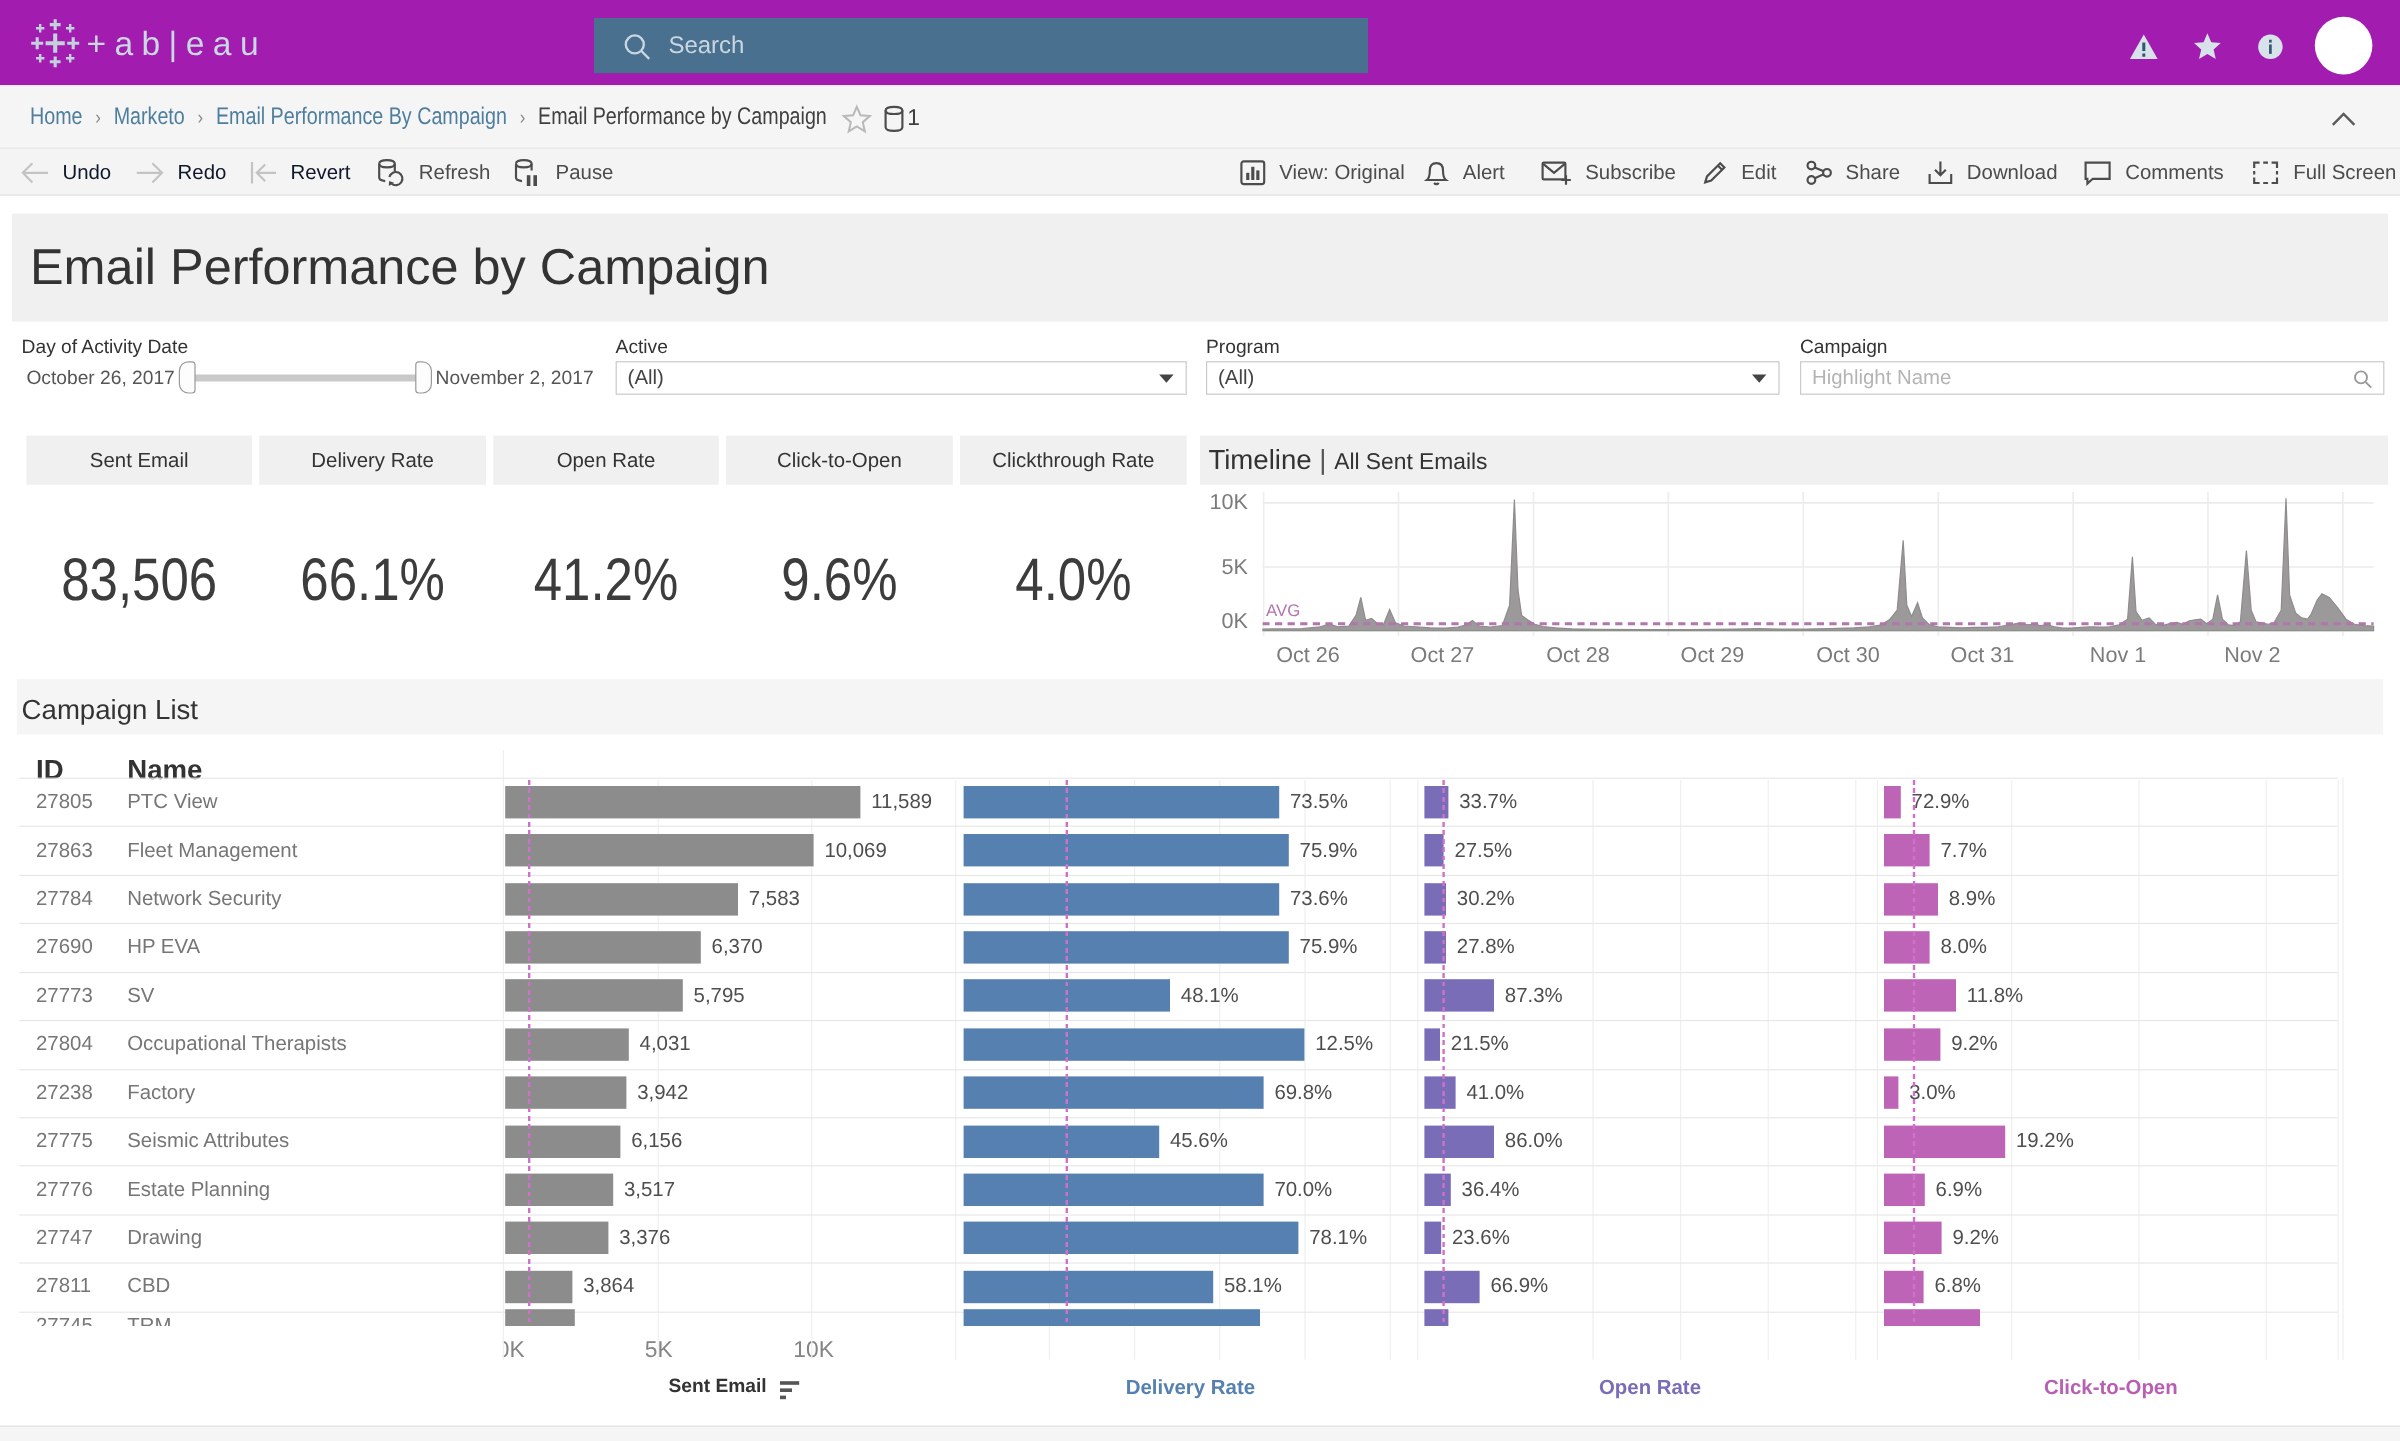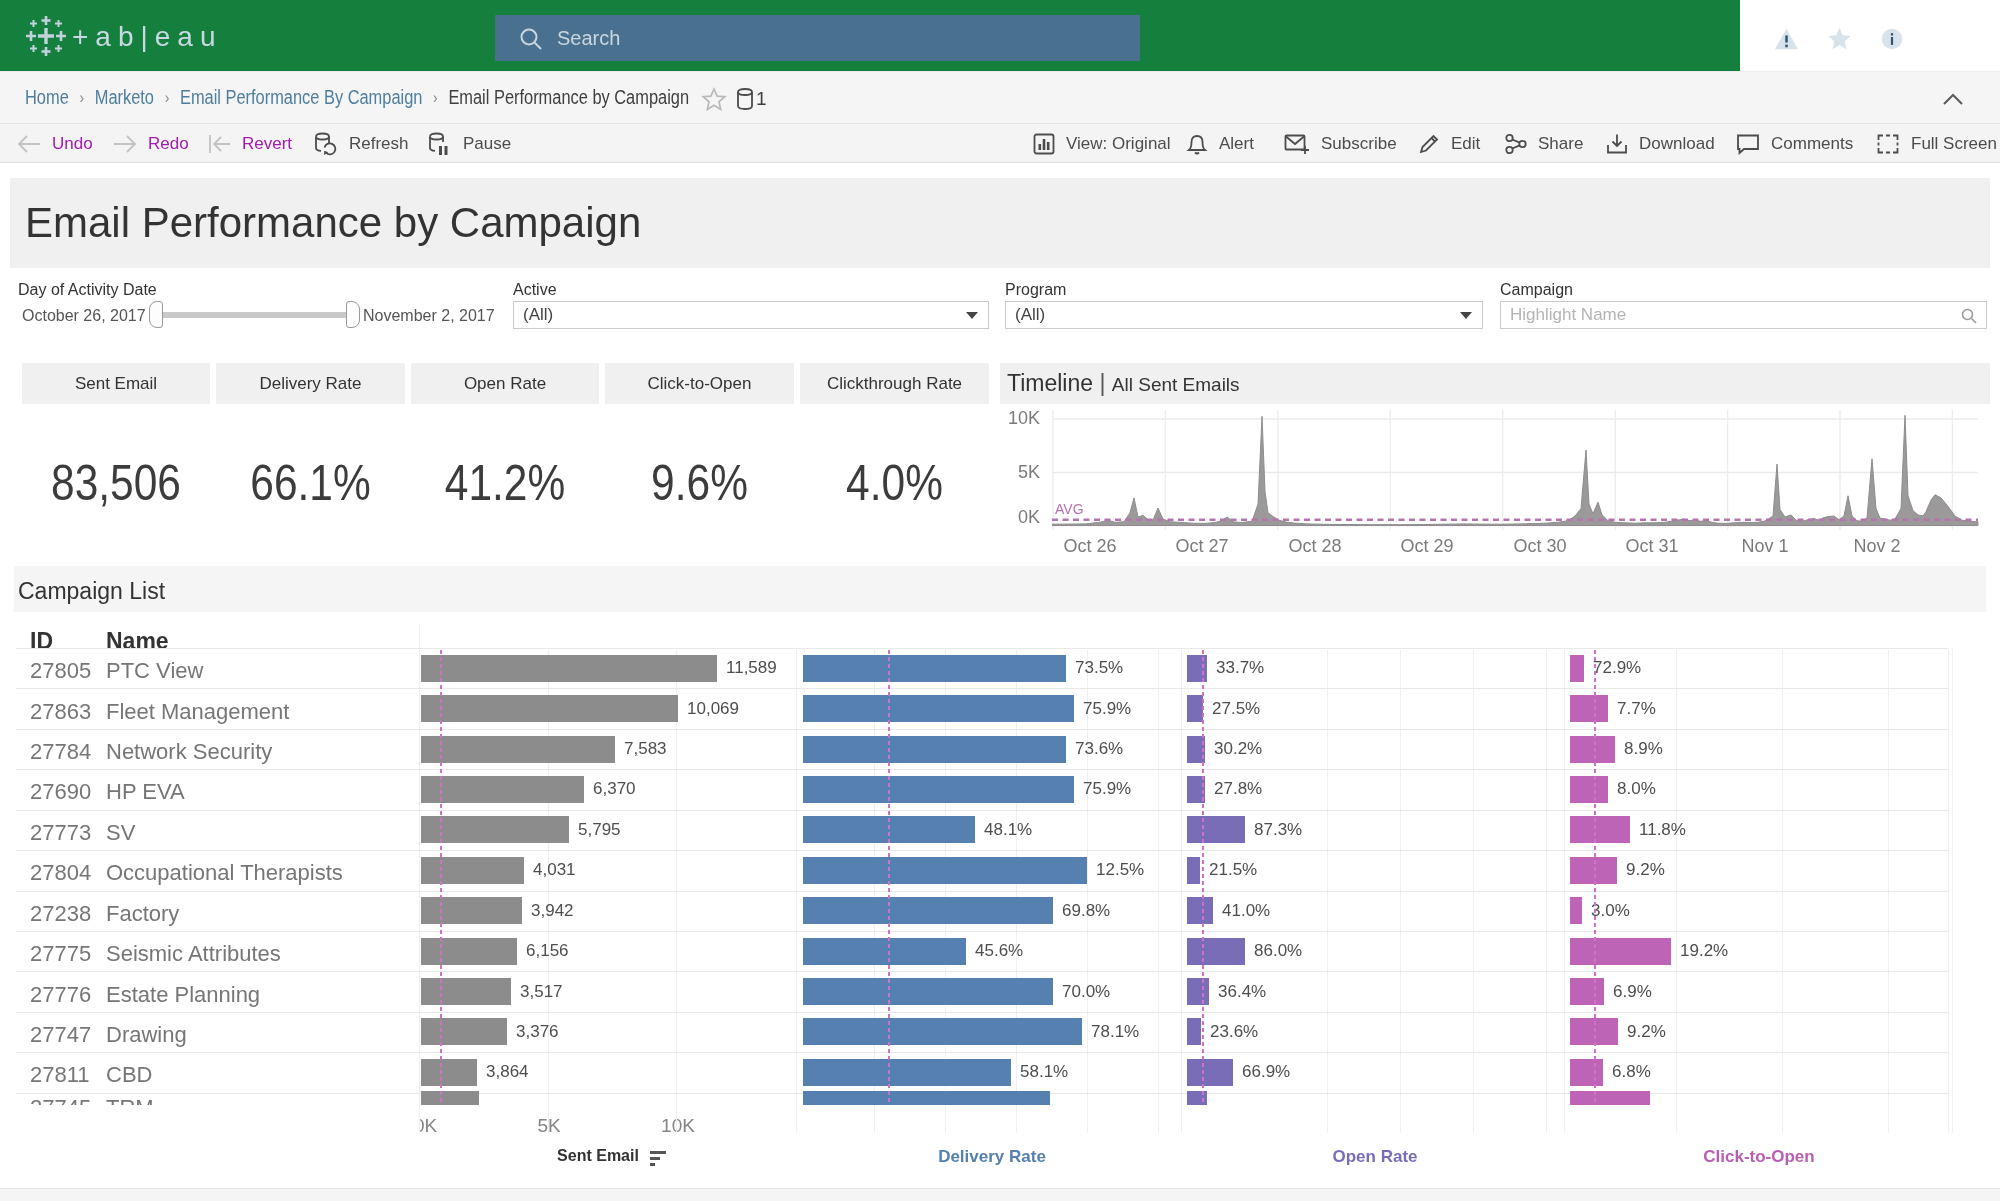--- a/index.html
+++ b/index.html
@@ -1,42 +1,42 @@
 <!DOCTYPE html>
 <html><head>
 <meta charset="utf-8">
 <style>
 * { margin:0; padding:0; box-sizing:border-box; }
 html,body { width:2000px; height:1201px; background:#fff; font-family:"Liberation Sans", sans-serif; overflow:hidden; position:relative; }
 .abs { position:absolute; }
-#topbar { position:absolute; left:0; top:0; width:1740px; height:71px; background:#15803d; }
+#topbar { position:absolute; left:0; top:0; width:2000px; height:71px; background:#a21caf; }
 #searchbox { position:absolute; left:495px; top:15px; width:645px; height:46px; background:#4a7090; }
 #searchbox .stext { position:absolute; left:62px; top:12px; color:#c9d6e0; font-size:20px; }
 #avatar { position:absolute; left:1929px; top:14px; width:48px; height:48px; border-radius:50%; background:#fff; }
 #crumbbar { position:absolute; left:0; top:71px; width:2000px; height:53px; background:#f5f5f5; border-top:1px solid #ececec; border-bottom:1px solid #e3e3e3; }
 #crumbbar .inner { position:absolute; left:25px; top:0; height:100%; display:flex; align-items:center; font-size:20px; color:#5b5b5b; transform:scaleX(0.82); transform-origin:left center; }
 #crumbbar a { color:#4e7e9e; text-decoration:none; }
 #crumbbar .sep { color:#8a8a8a; margin:0 13px; font-size:17px; }
 #crumbbar .last { color:#3f3f3f; }
 #toolbar { position:absolute; left:0; top:124px; width:2000px; height:39px; background:#f4f4f4; border-bottom:1px solid #e0e0e0; }
 .tbitem { position:absolute; top:124px; height:39px; display:flex; align-items:center; font-size:17px; color:#4c4c4c; }
-.tbitem.dis { color:#a21caf; }
+.tbitem.dis { color:#0f172a; }
 .tbitem svg { margin-right:10px; }
 #titleband { position:absolute; left:10px; top:178px; width:1980px; height:90px; background:#f0f0f0; }
 #titleband h1 { font-size:42px; font-weight:400; color:#333; position:absolute; left:15px; top:21px; }
 .flabel { position:absolute; font-size:16px; color:#333; }
 .fval { position:absolute; font-size:16px; color:#555; }
 .dropdown { position:absolute; height:28px; background:#fff; border:1px solid #cacaca; font-size:17px; color:#444; display:flex; align-items:center; padding-left:9px; }
 .dropdown .caret { position:absolute; right:10px; top:10px; width:0; height:0; border-left:6px solid transparent; border-right:6px solid transparent; border-top:7px solid #444; }
 .kpitile { position:absolute; top:363px; height:41px; background:#f0f0f0; display:flex; align-items:center; justify-content:center; font-size:17px; color:#333; }
 .kpival { position:absolute; top:454px; font-size:50px; color:#3c3c3c; text-align:center; transform:scaleX(0.85); }
 #clband { position:absolute; left:14px; top:566px; width:1972px; height:46px; background:#f5f5f5; }
 #clband span { position:absolute; left:4px; top:12px; font-size:23px; color:#333; }
 .hdr { position:absolute; font-size:23px; font-weight:700; color:#333; }
-.rowtxt { position:absolute; font-size:22px; color:#767676; }
+.rowtxt { position:absolute; font-size:17px; color:#767676; }
 .barlbl { position:absolute; font-size:17px; color:#4e4e4e; }
 .gbar { position:absolute; background:#8c8c8c; height:27px; }
 .bbar { position:absolute; background:#5580af; height:27px; }
 .pbar { position:absolute; background:#7a6db8; height:27px; }
 .mbar { position:absolute; background:#bd64b7; height:27px; }
 .rowsep { position:absolute; height:1px; background:#e8e8e8; }
 .vgrid { position:absolute; width:1px; background:#efefef; }
 .refline { position:absolute; width:2px; background-image:repeating-linear-gradient(to bottom, #d070ca 0, #d070ca 4px, rgba(255,255,255,0) 4px, rgba(255,255,255,0) 7px); }
 .axlbl { position:absolute; font-size:19px; color:#858585; top:1115px; width:60px; text-align:center; }
 .coltitle { position:absolute; top:1147px; font-size:17px; font-weight:700; text-align:center; width:300px; }

